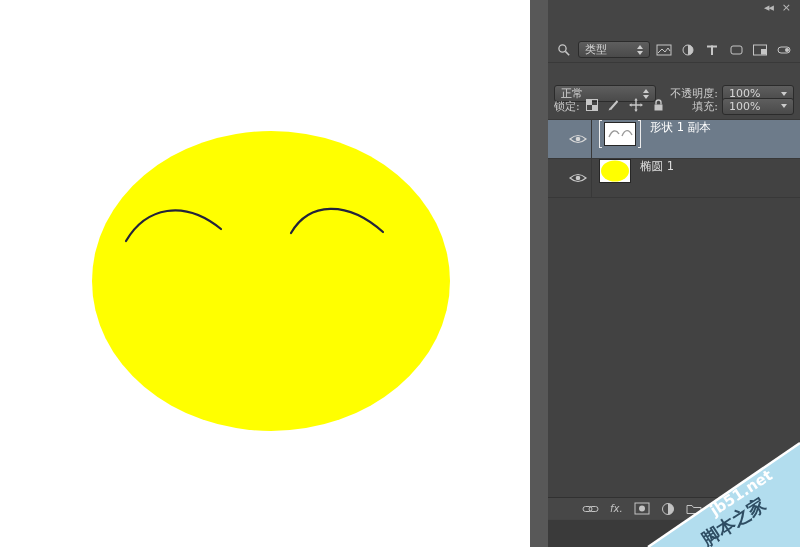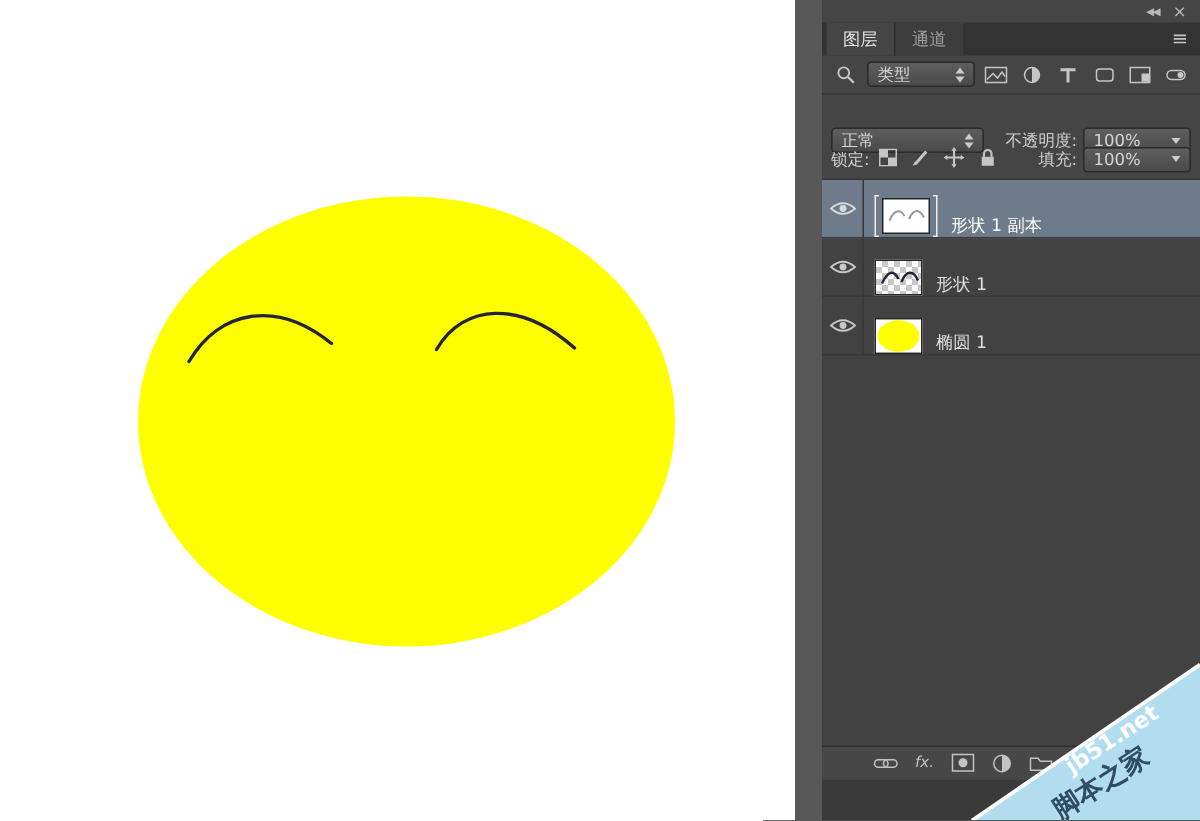--- a/index.html
+++ b/index.html
@@ -43,21 +43,21 @@
                border-top:4px solid #cccccc;}
   .caret{width:0;height:0;border-left:3.5px solid transparent;border-right:3.5px solid transparent;
          border-top:4.5px solid #cccccc;}
   .ficon{width:20px;height:18px;display:flex;align-items:center;justify-content:center;flex:none;}
   .label{color:#cfcfcf;white-space:nowrap;}
   .push{margin-left:auto;}
   .lock-icons{display:flex;gap:9px;align-items:center;margin-left:2px;}
 
   
   .p-list{position:absolute;top:120px;left:0;right:0;bottom:50px;background:#424242;overflow:hidden;}
-  .lrow{position:relative;height:38px;border-bottom:1px solid #383838;display:flex;align-items:flex-end;}
+  .lrow{position:relative;height:38px;border-bottom:1px solid #383838;display:flex;align-items:flex-start;padding-left:16px;}
   .lrow.selected{background:#6d7b8a;}
   .eye-cell{width:27px;height:100%;display:flex;align-items:center;justify-content:center;
             border-right:1px solid #383838;flex:none;}
   .thumb-cell{margin:0 5px 0 7px;flex:none;display:flex;align-items:center;gap:2px;}
   .thumb{width:32px;height:24px;border:1px solid #262626;box-sizing:border-box;background:#fff;
          position:relative;overflow:hidden;flex:none;}
   .thumb svg{display:block;}
   .checker{background-color:#fff;
     background-image:linear-gradient(45deg,#c8c8c8 25%,transparent 25%,transparent 75%,#c8c8c8 75%),
                      linear-gradient(45deg,#c8c8c8 25%,transparent 25%,transparent 75%,#c8c8c8 75%);
@@ -95,25 +95,20 @@
 
   <div class="gutter"></div>
 
   <div class="panel">
 
     <div class="p-top">
       <span class="mini">◀◀</span>
       <span class="close">×</span>
     </div>
 
-    <div class="p-tabs">
-      <div class="tab active">图层</div>
-      <div class="tab inactive">通道</div>
-      <div class="tab-menu">≡</div>
-    </div>
 
     <div class="row-strip p-filter">
       <span class="ficon">
         <svg width="14" height="14" viewBox="0 0 14 14">
             <circle cx="5.5" cy="5.5" r="3.6" fill="none" stroke="#c6c6c6" stroke-width="1.3"></circle>
             <line x1="8.4" y1="8.4" x2="12.2" y2="12.2" stroke="#c6c6c6" stroke-width="1.5"></line>
           </svg>
       </span>
       <div class="dd kind-dd">
         <span>类型</span>
@@ -218,36 +213,20 @@
           <span class="thumb">
             <svg width="30" height="22" viewBox="0 0 30 22">
                 <path d="M4,14 C7,7 11,6 14,11 M17,13 C20,6 24,6 27,12" fill="none" stroke="#9a9a9a" stroke-width="1.4"></path>
               </svg>
           </span>
           <span class="bracket r"></span>
         </span>
         <span class="lname">形状 1 副本</span>
       </div>
 
-      <div class="lrow">
-        <span class="eye-cell">
-          <svg width="18" height="12" viewBox="0 0 18 12">
-              <path d="M1,6 Q9,-1 17,6 Q9,13 1,6 Z" fill="none" stroke="#c8c8c8" stroke-width="1.2"></path>
-              <circle cx="9" cy="6" r="2.3" fill="#c8c8c8"></circle>
-            </svg>
-        </span>
-        <span class="thumb-cell">
-          <span class="thumb checker">
-            <svg width="30" height="22" viewBox="0 0 30 22">
-                <path d="M4,15 C8,6 12,6 15,12 M17,14 C20,6 25,6 28,13" fill="none" stroke="#23233a" stroke-width="1.6"></path>
-              </svg>
-          </span>
-        </span>
-        <span class="lname">形状 1</span>
-      </div>
 
       <div class="lrow">
         <span class="eye-cell">
           <svg width="18" height="12" viewBox="0 0 18 12">
               <path d="M1,6 Q9,-1 17,6 Q9,13 1,6 Z" fill="none" stroke="#c8c8c8" stroke-width="1.2"></path>
               <circle cx="9" cy="6" r="2.3" fill="#c8c8c8"></circle>
             </svg>
         </span>
         <span class="thumb-cell">
           <span class="thumb">

